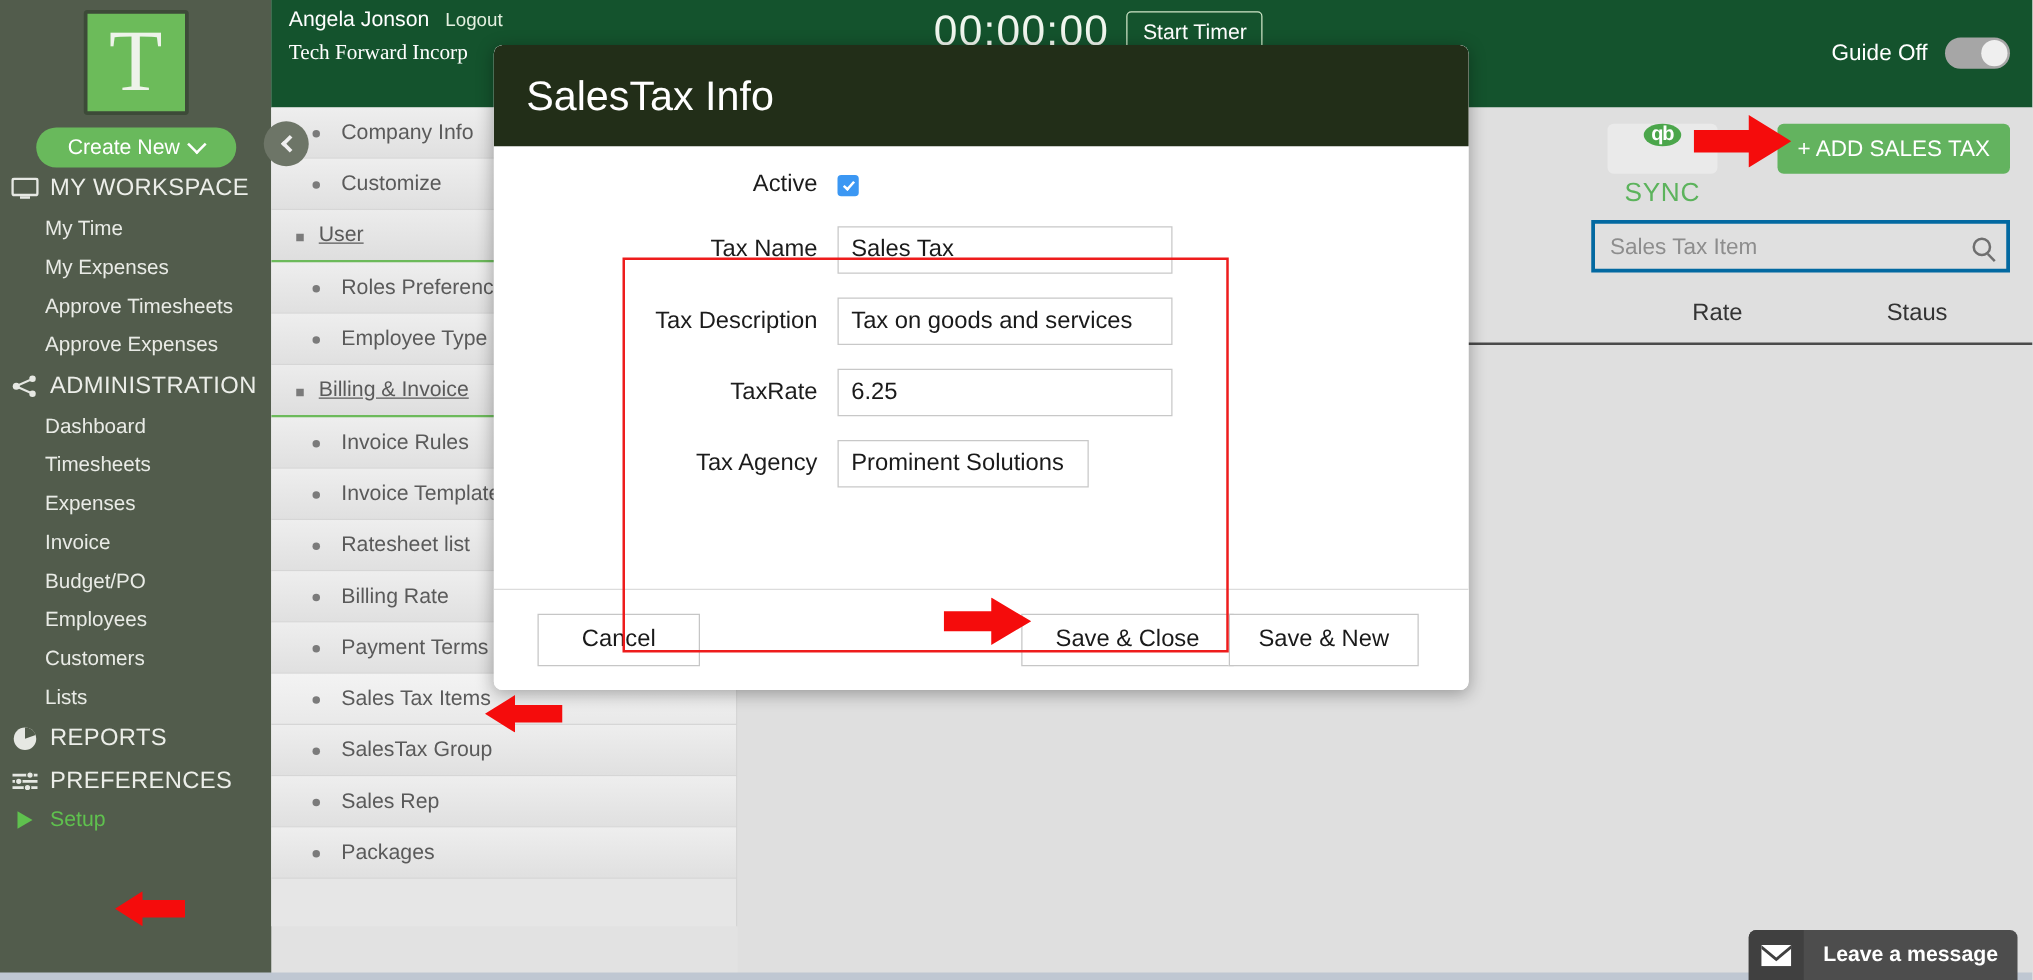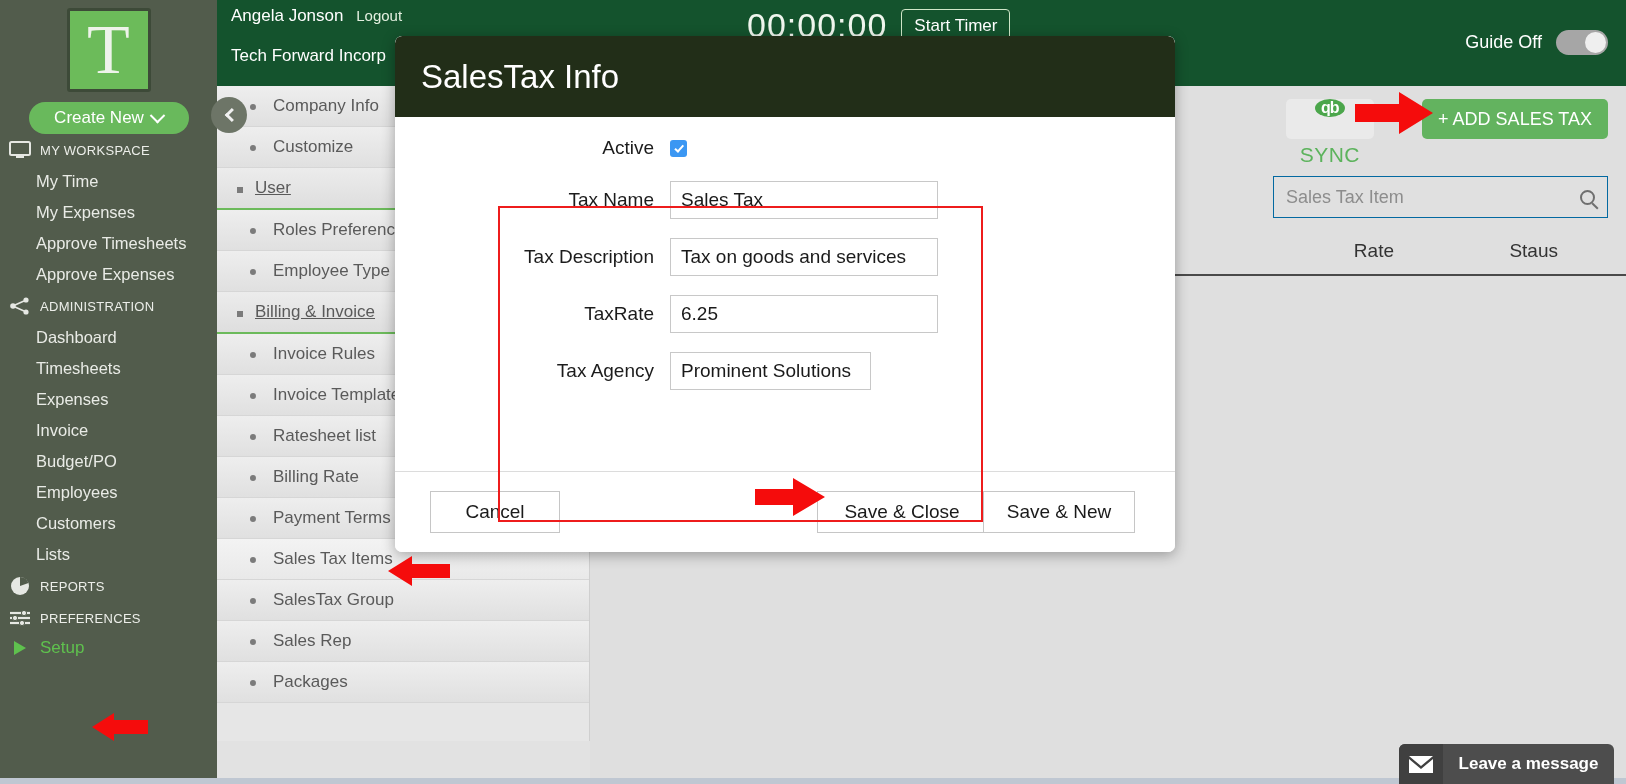--- a/index.html
+++ b/index.html
@@ -45,21 +45,21 @@
   .chev-down {
     display: inline-block;
     width: 11px; height: 11px;
     border-right: 2.5px solid #fff;
     border-bottom: 2.5px solid #fff;
     transform: rotate(45deg) translate(-2px,-2px);
   }
   .nav-section {
     display: flex; align-items: center;
     padding: 6px 0 6px 8px;
-    font-size: 13px; letter-spacing: .3px;
+    font-size: 19px; letter-spacing: .3px;
     color: #eceee9;
     cursor: pointer;
   }
   .nav-section .sec-ico {
     width: 24px; height: 20px; margin-right: 8px;
     flex: 0 0 24px;
     display: flex; align-items: center; justify-content: center;
   }
   .nav-item {
     padding: 6px 0 6px 36px;
@@ -81,21 +81,21 @@
   
   #topbar {
     position: absolute; left: 217px; top: 0;
     width: 1409px; height: 86px;
     background: #14532d;
     color: #fff;
   }
   #user-block { position: absolute; left: 14px; top: 6px; }
   #user-line1 { font-size: 17px; }
   #user-line1 .logout { font-size: 15px; color: #e4f0e0; margin-left: 8px; cursor: pointer; }
-  #user-line2 { font-size: 17px; margin-top: 20px; }
+  #user-line2 { font-size: 17px; margin-top: 6px; font-family: Liberation Serif, serif; }
   #timer-block {
     position: absolute; left: 530px; top: 6px;
     display: flex; align-items: center; gap: 14px;
   }
   #timer-value { font-size: 34px; letter-spacing: 1px; color: #f0f6ee; }
   #start-timer {
     border: 1px solid #cfe6c8; border-radius: 4px;
     padding: 6px 12px; font-size: 17px; color: #fff;
     background: transparent; cursor: pointer;
   }
@@ -195,21 +195,21 @@
     height: 40px; padding: 0 16px;
     background: #63b35f; border-radius: 5px;
     color: #fff; font-size: 18px;
     display: flex; align-items: center;
     cursor: pointer;
   }
   #search-wrap {
     position: absolute; right: 18px; top: 90px;
     width: 335px; height: 42px;
     background: #e0e0e0;
-    border: 1px solid #0369a1;
+    border: 3px solid #0369a1;
     display: flex; align-items: center;
     padding: 0 12px;
   }
   #search-input {
     flex: 1; border: none; outline: none;
     background: transparent;
     font-size: 18px; color: #555;
     font-family: "Liberation Sans", sans-serif;
   }
   #search-input::placeholder { color: #8d8d8d; }

